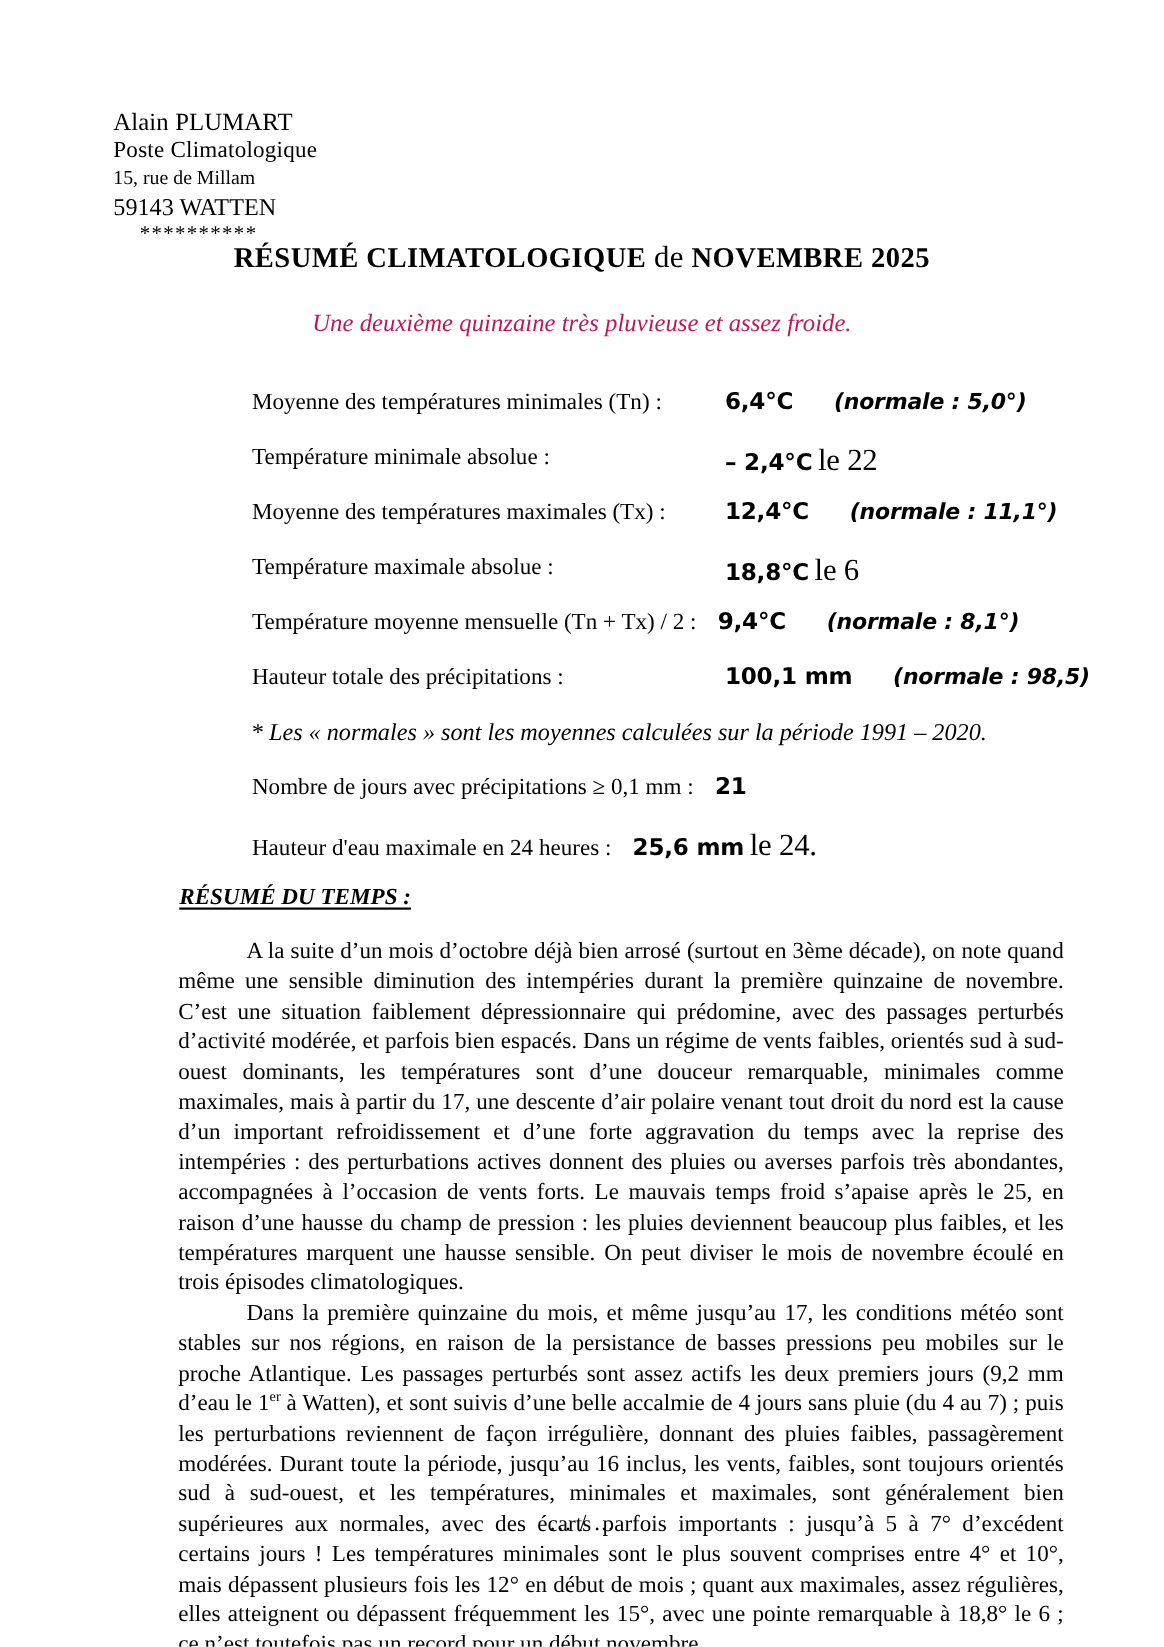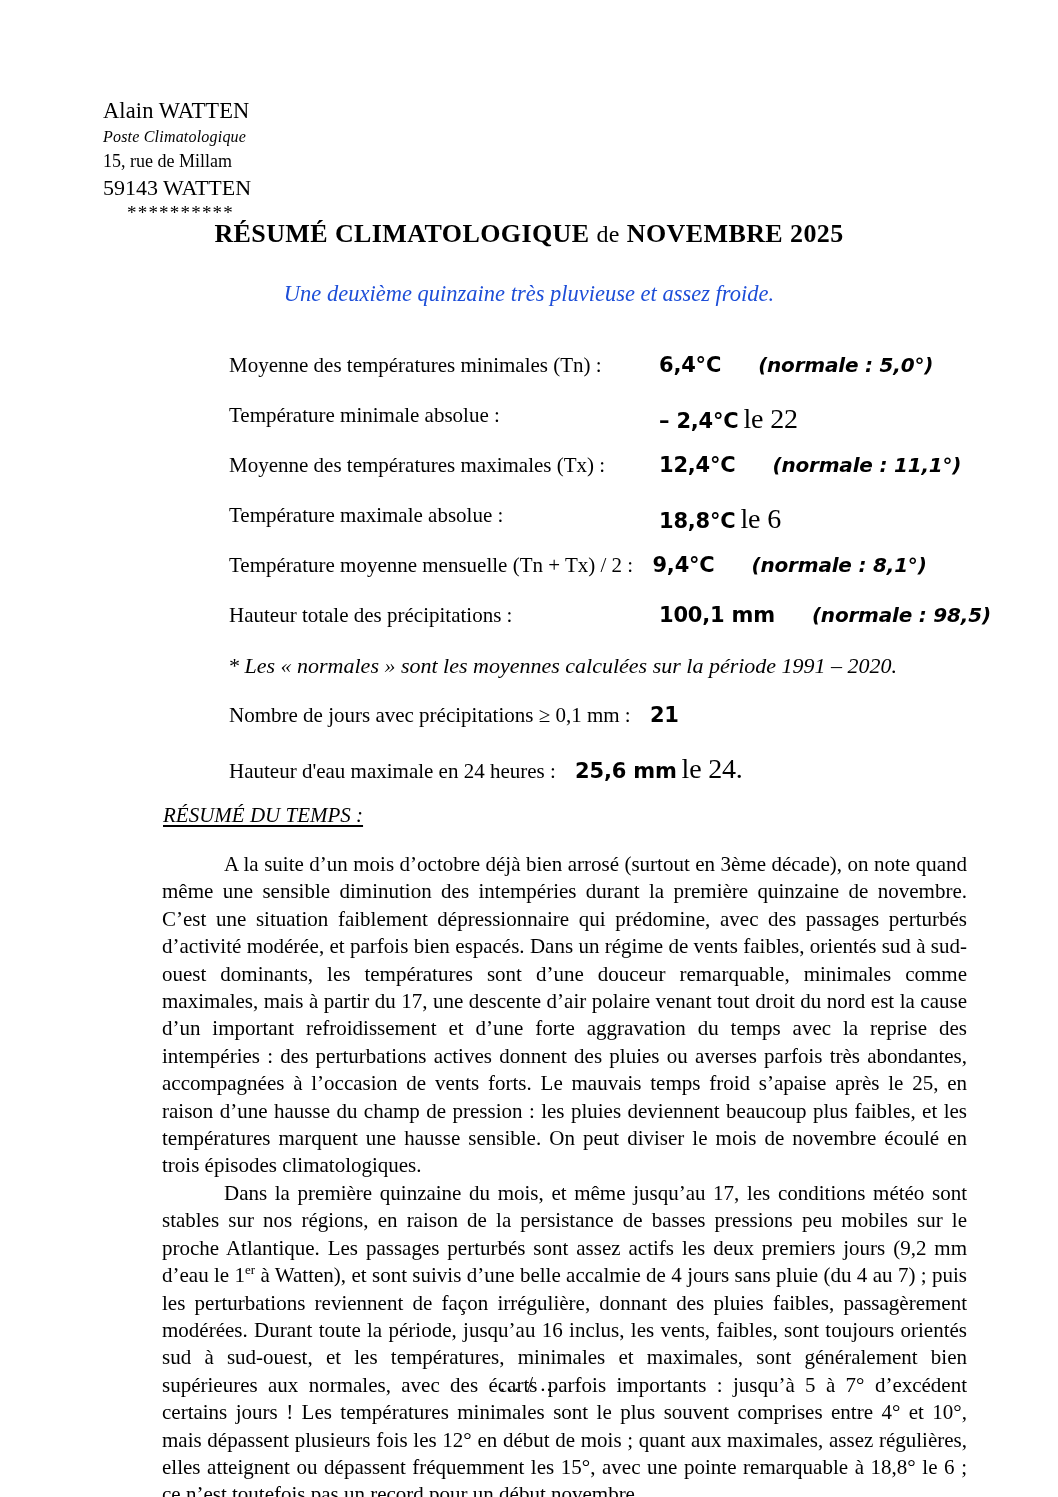--- a/index.html
+++ b/index.html
@@ -25,50 +25,50 @@
   
   .letterhead {
     position: absolute;
     left: 103px;
     top: 98px;
     font-size: 22px;
     line-height: 25.5px;
     white-space: nowrap;
   }
   .letterhead .lh-name    { font-size: 22.5px; letter-spacing: .1px; }
-  .letterhead .lh-sub     { font-style: italic; font-size: 16px; letter-spacing: .2px; }
+  .letterhead .lh-sub     { font-size: 21px; letter-spacing: .2px; text-align: center; }
   .letterhead .lh-street  { font-size: 18px; }
   .letterhead .lh-city    { font-size: 22px; }
   .letterhead .lh-stars   { font-size: 19px; padding-left: 24px; letter-spacing: 1.2px; }
 
   
   .doc-title {
     position: absolute;
     left: 0;
     top: 219px;
     width: 1058px;
     text-align: center;
     font-size: 26px;
     font-weight: bold;
     letter-spacing: .4px;
   }
   .doc-title .t-de {
     font-weight: normal;
-    font-size: 24px;
+    font-size: 28px;
   }
 
   .doc-subtitle {
     position: absolute;
     left: 0;
     top: 281px;
     width: 1058px;
     text-align: center;
     font-size: 22.5px;
     font-style: italic;
-    color: #1d4ed8;
+    color: #be185d;
   }
 
   
   .stats {
     position: absolute;
     left: 229px;
     top: 353px;
     width: 760px;
   }
   .stat-row {
@@ -110,21 +110,21 @@
     white-space: nowrap;
     left: -1px;
   }
 
   
   .section-heading {
     position: absolute;
     left: 163px;
     top: 803px;
     font-size: 21px;
-    font-weight: normal;
+    font-weight: bold;
     font-style: italic;
     text-decoration: underline;
     text-underline-offset: 3px;
   }
 
   .body-text {
     position: absolute;
     left: 162px;
     top: 851px;
     width: 805px;
@@ -152,21 +152,21 @@
     font-size: 21px;
     letter-spacing: 1px;
   }
 </style>
 </head>
 <body>
 
 <div class="page">
 
   <div class="letterhead">
-    <div class="lh-name">Alain WATTEN</div>
+    <div class="lh-name">Alain PLUMART</div>
     <div class="lh-sub">Poste Climatologique</div>
     <div class="lh-street">15, rue de Millam</div>
     <div class="lh-city">59143  WATTEN</div>
     <div class="lh-stars">**********</div>
   </div>
 
   <div class="doc-title">
     <span>RÉSUMÉ  CLIMATOLOGIQUE</span>
     <span class="t-de">de</span>
     <span>NOVEMBRE  2025</span>

